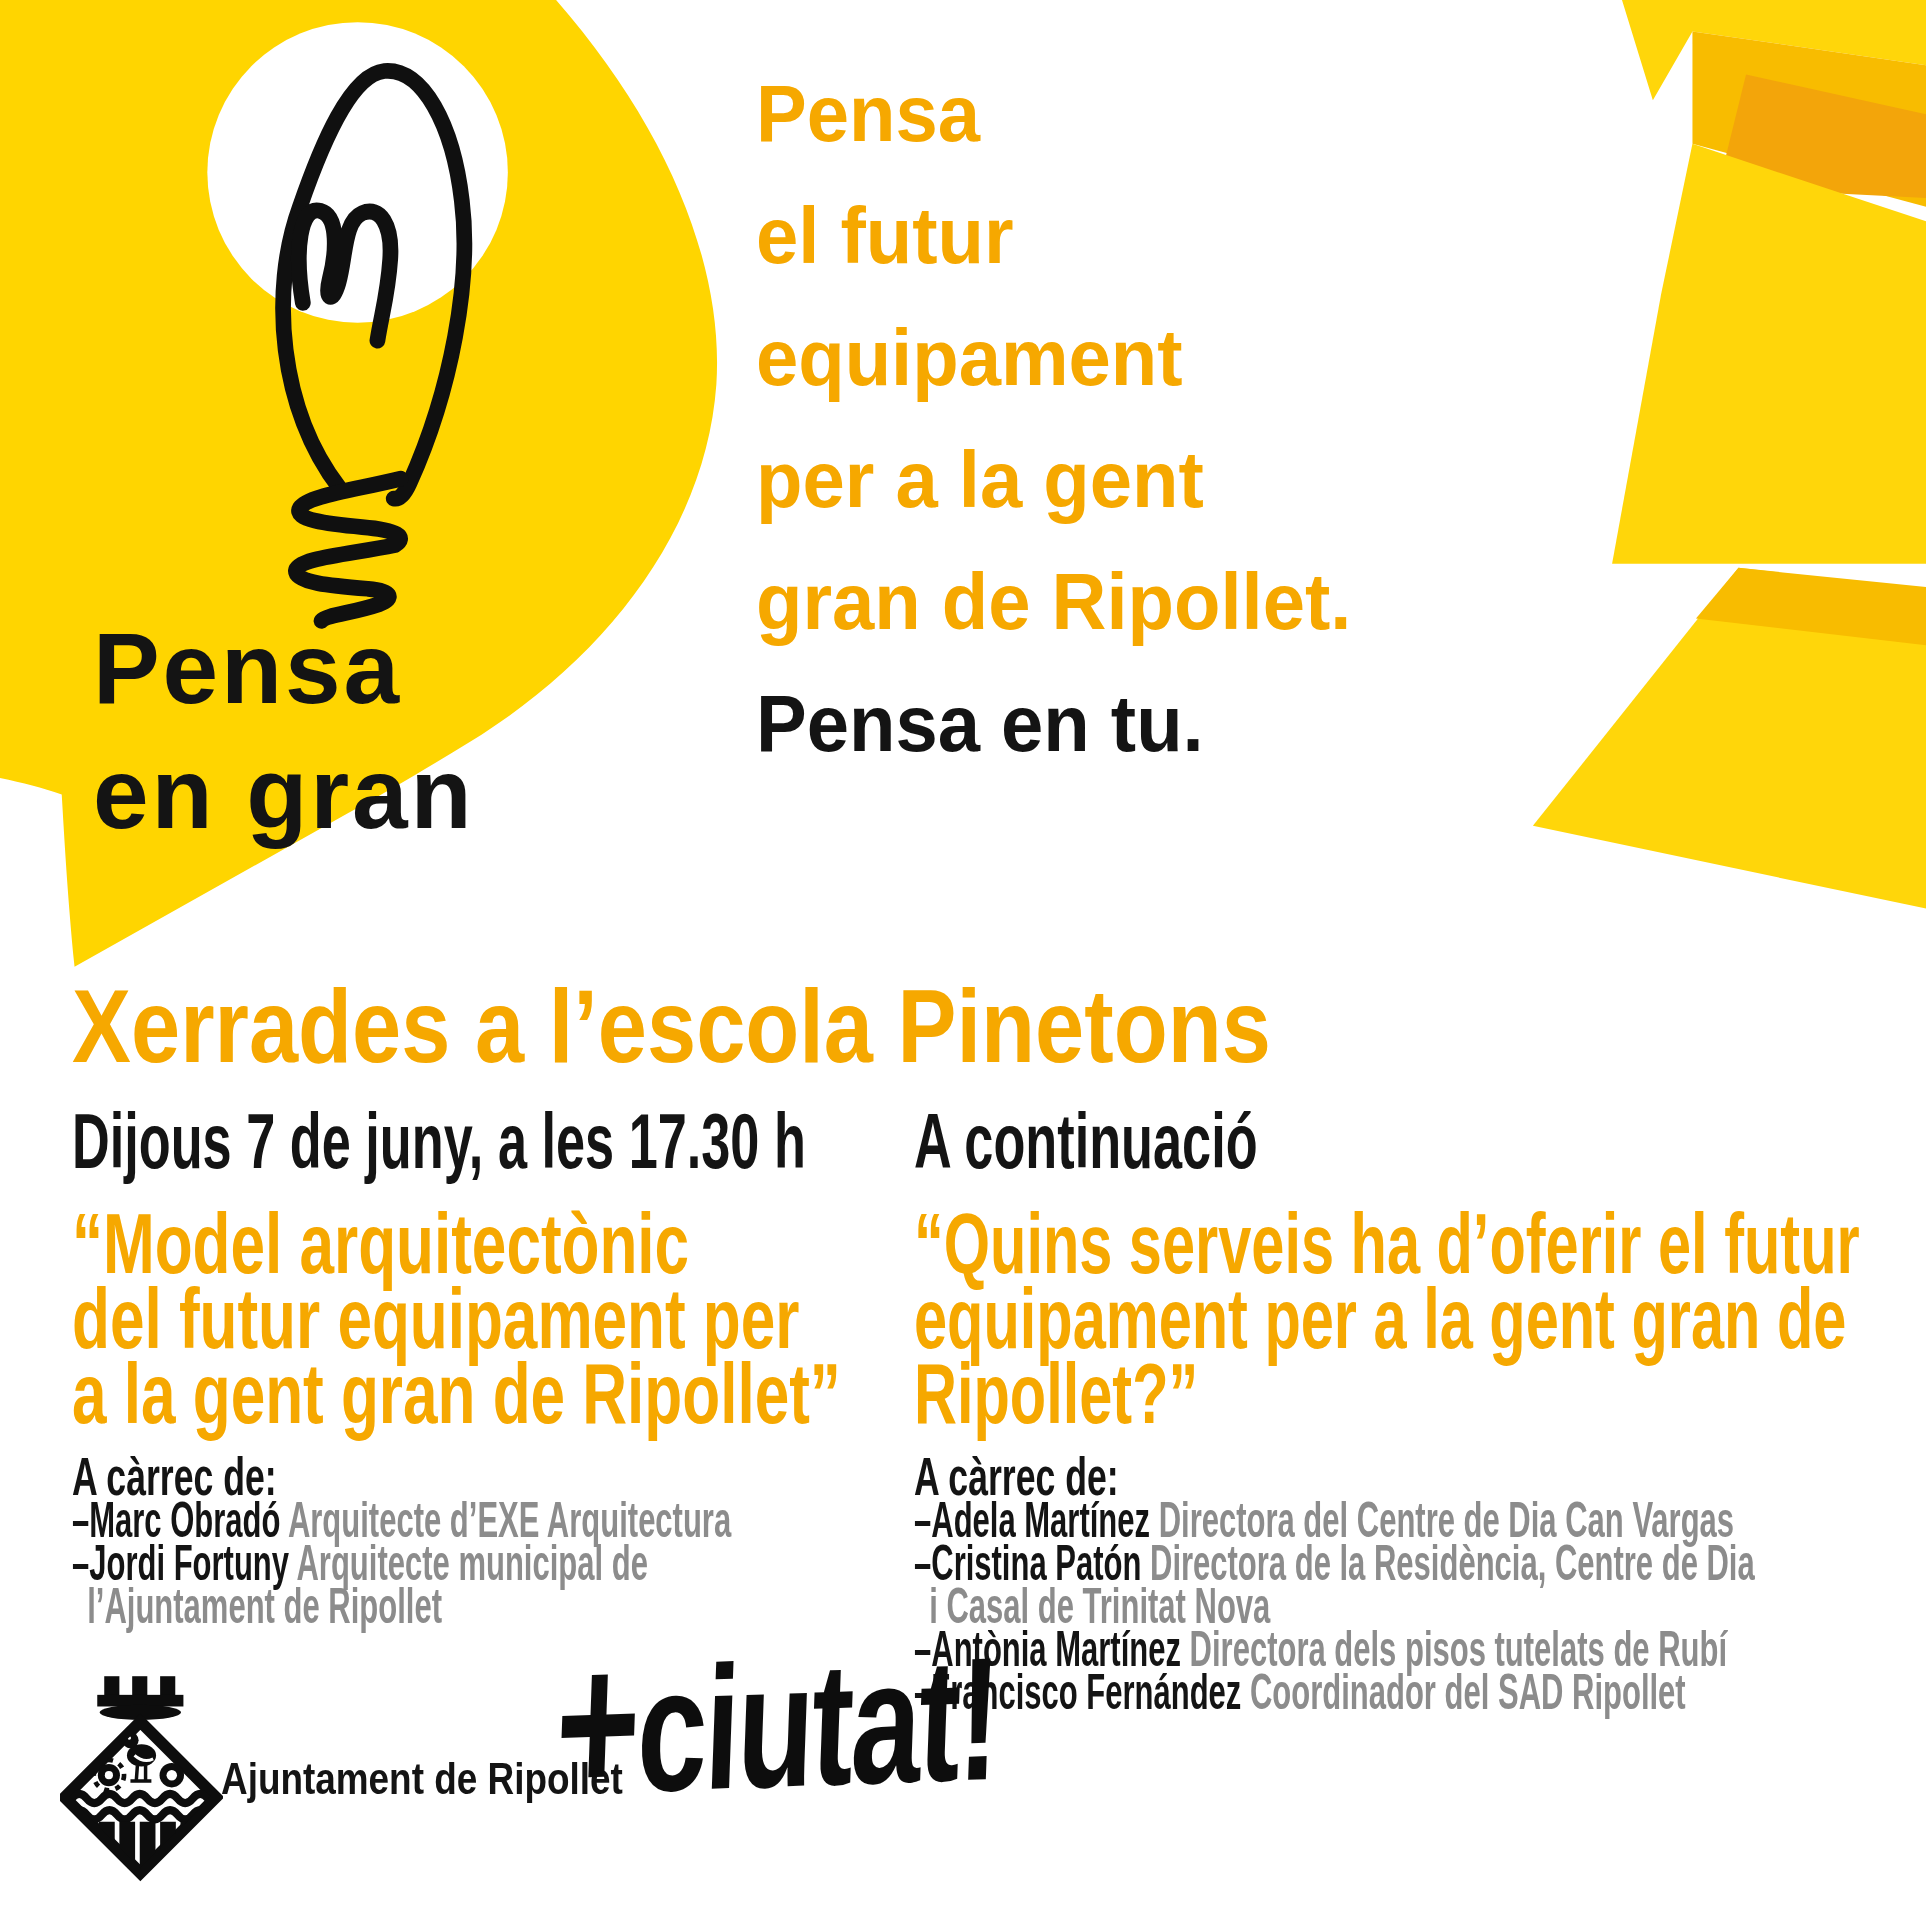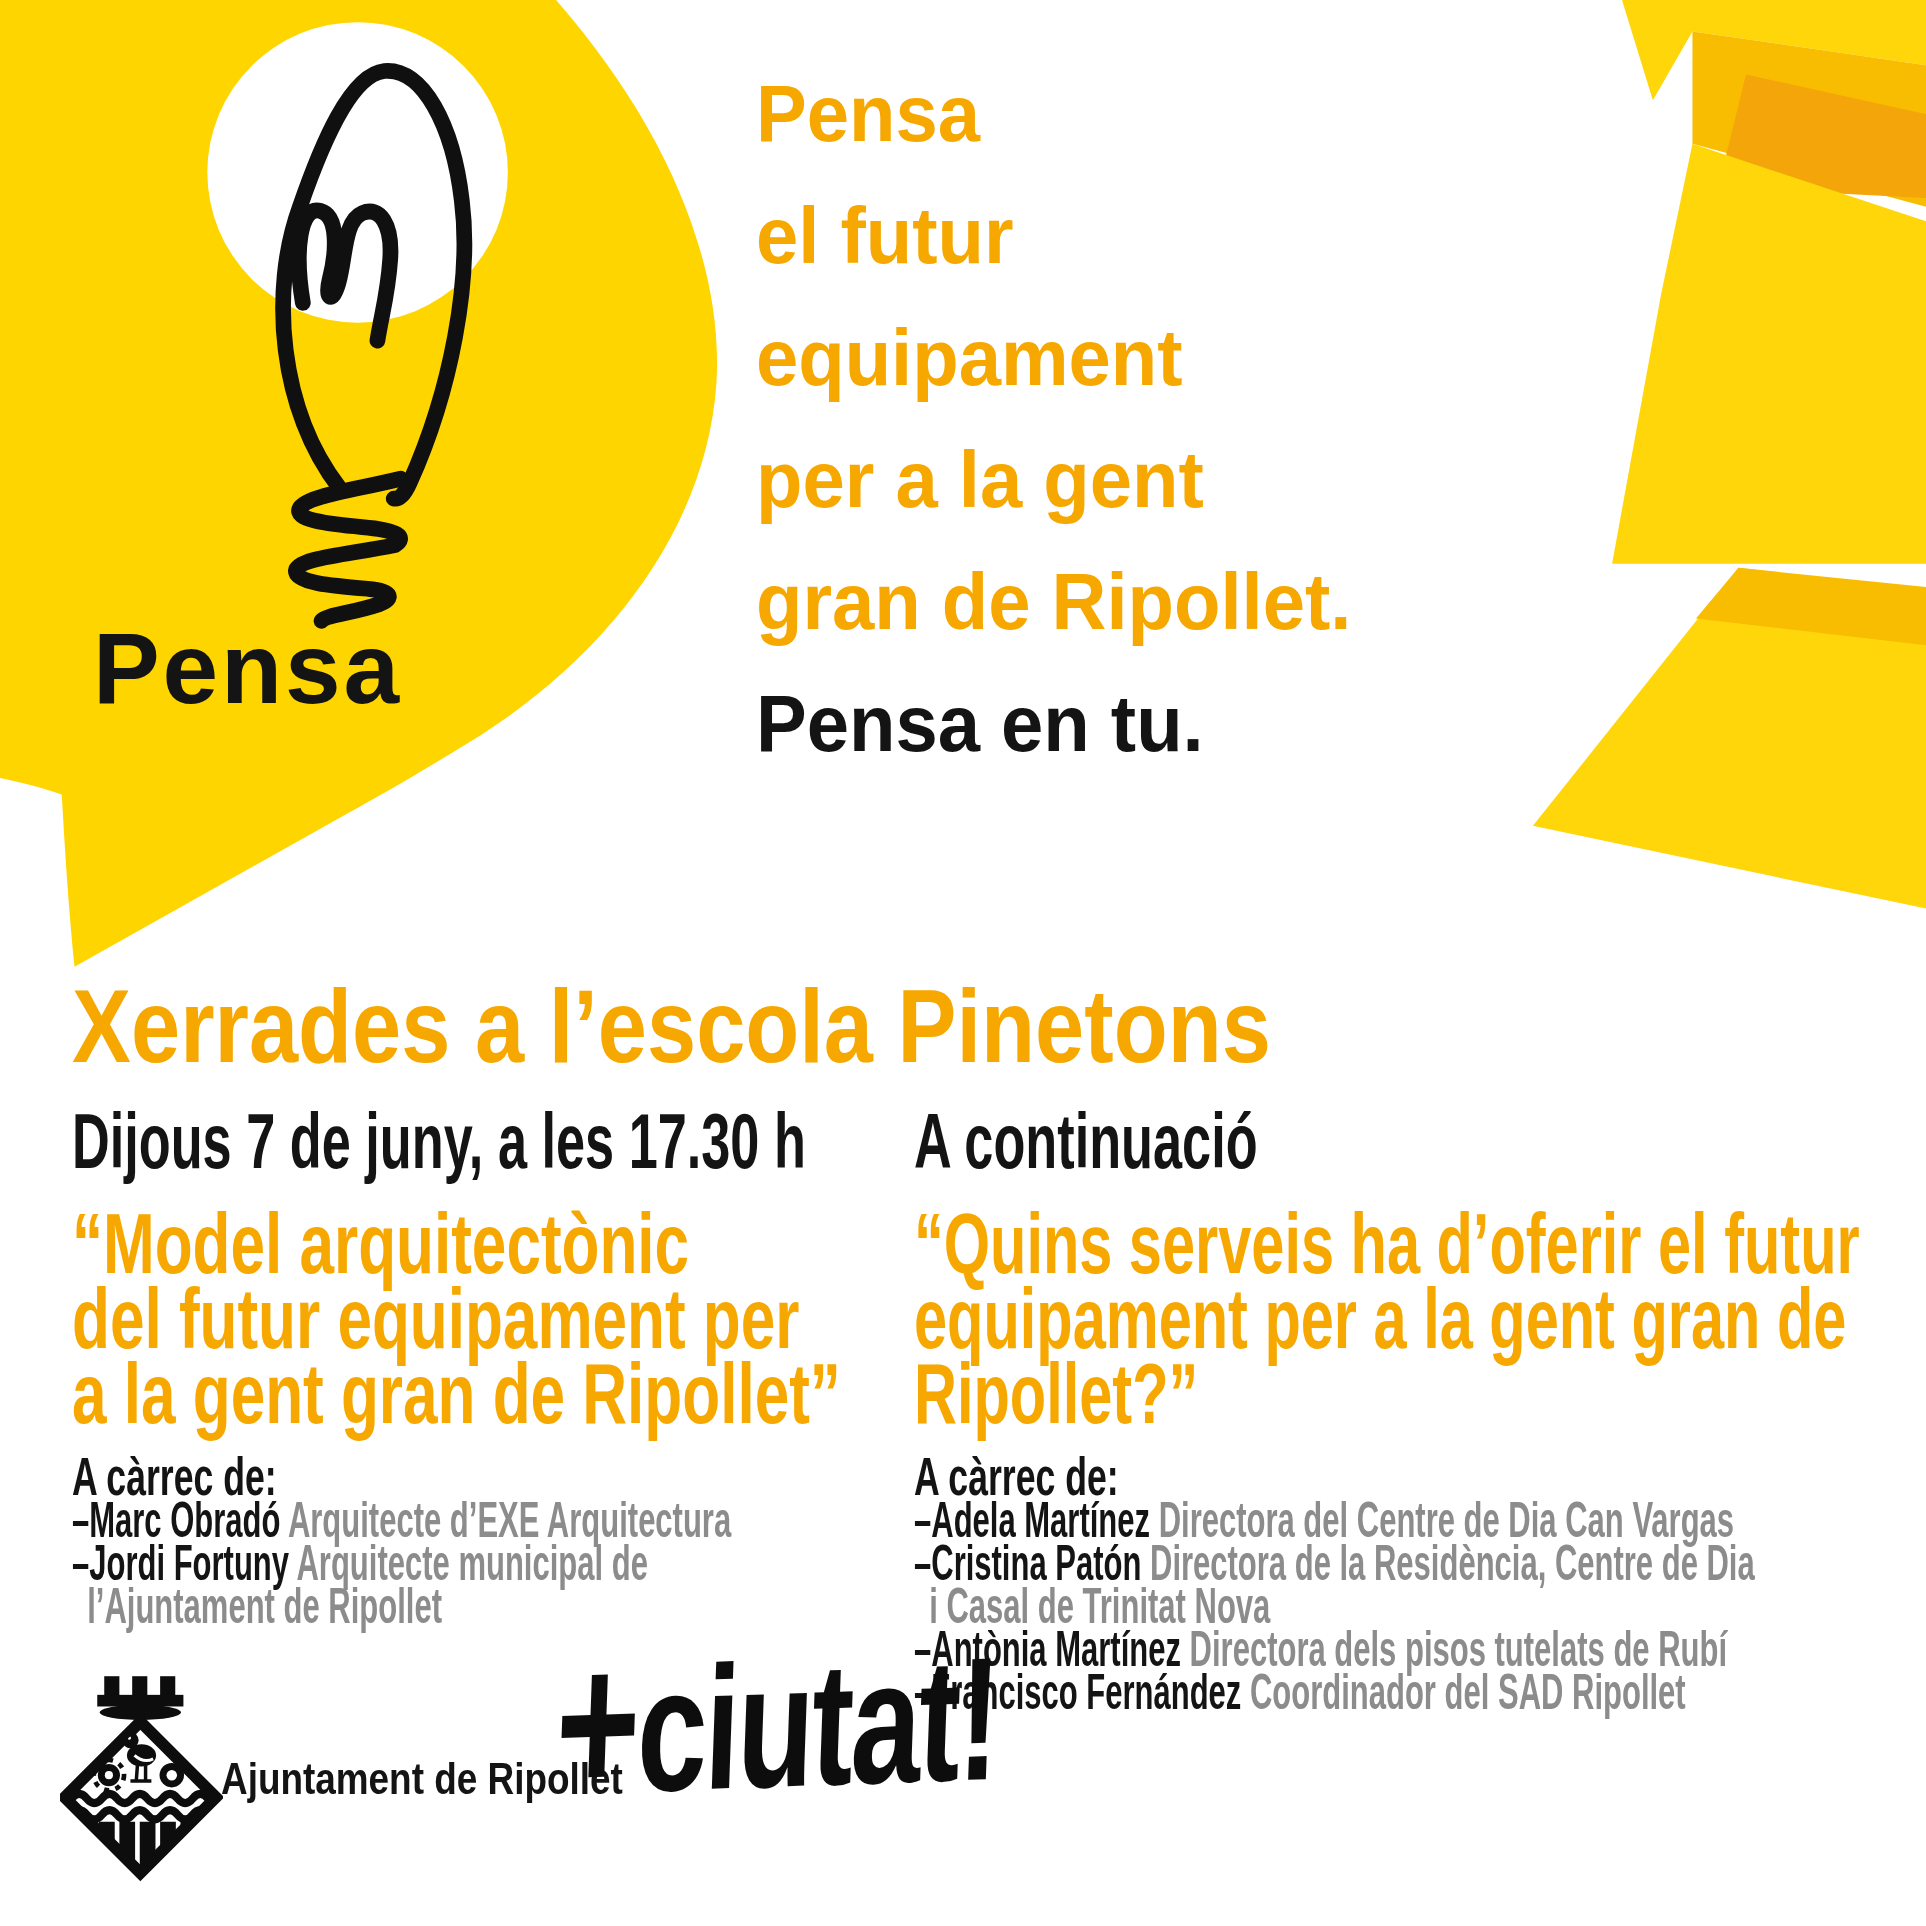--- a/index.html
+++ b/index.html
@@ -74,20 +74,21 @@
       <polygon points="2906,54 3307,112 3307,355 2906,247" fill="#F8BC00"></polygon>
       <polygon points="2998,128 3307,196 3307,340 2950,322" fill="#F3A50A"></polygon>
       <polygon points="2906,247 3307,380 3307,968 2768,968 2852,506" fill="#FFD60A"></polygon>
       <polygon points="2632,1418 2985,975 3307,1012 3307,1560" fill="#FFD60A"></polygon>
       <polygon points="2985,975 3307,1008 3307,1108 2912,1062" fill="#F8BC00"></polygon>
     </g>
   </svg>
 
   <div class="abs brand nowrap">
     <div>Pensa</div>
+    <div>en gran</div>
   </div>
 
   <div class="abs intro nowrap sx95">
     <div>Pensa</div>
     <div>el futur</div>
     <div>equipament</div>
     <div>per a la gent</div>
     <div>gran de Ripollet.</div>
     <div class="blk">Pensa en tu.</div>
   </div>

